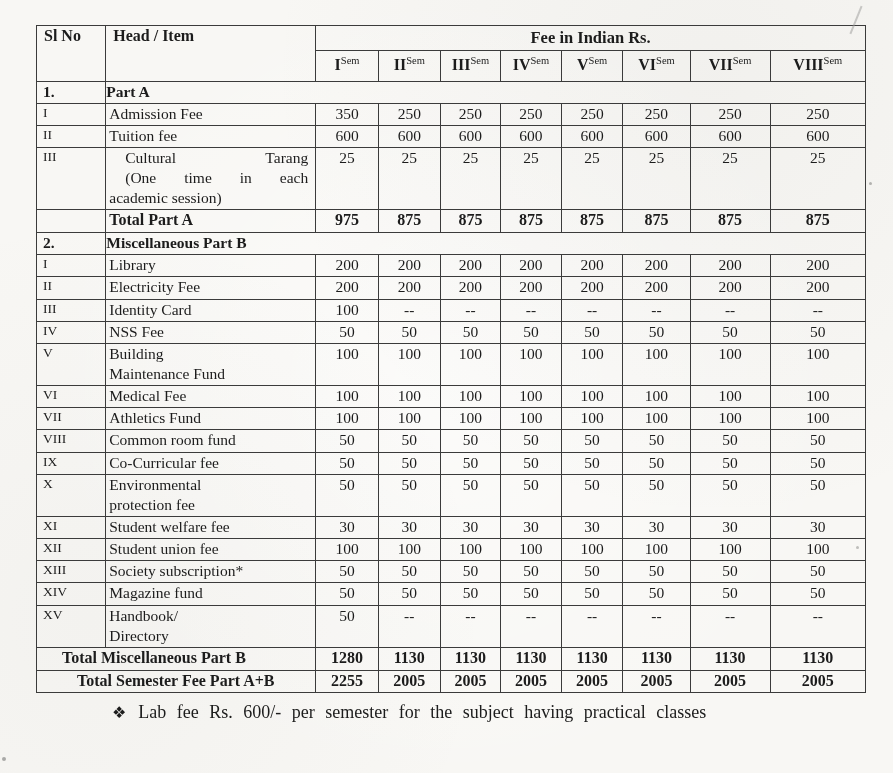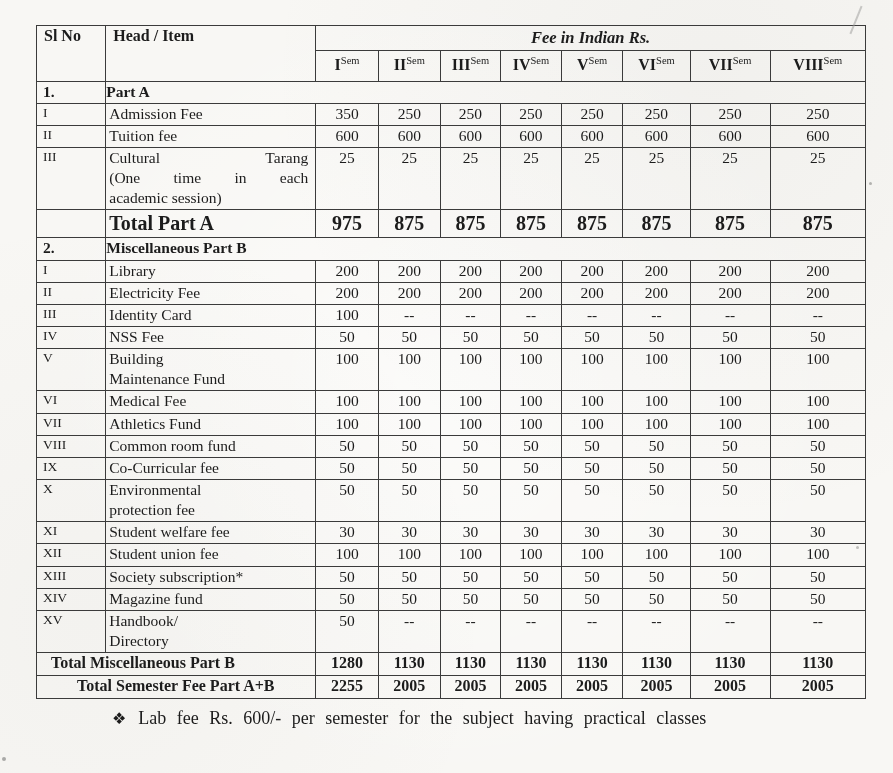--- a/index.html
+++ b/index.html
@@ -23,35 +23,35 @@
     border-collapse: collapse; table-layout: fixed;
     width: 830px; margin-top: 13px;
   }
   th, td {
     border: 1.7px solid #3b3b3b;
     padding: 0 3px 1px;
     font-size: 15.5px; line-height: 1.3;
     vertical-align: top; overflow: hidden;
   }
   thead th { font-weight: bold; text-align: left; padding-left: 7px; font-size: 16px; }
-  .th-group { text-align: center; font-size: 16.5px; padding: 1px 0 2px; font-style: italic; }
+  .th-group { text-align: center; font-size: 16.5px; padding: 1px 0 2px; }
   .th-sem { text-align: center; padding: 3px 0 4px; }
   .th-sem sup { font-size: 10.5px; font-weight: normal; }
 
   .sl-cell { font-size: 13.5px; padding-left: 6px; }
   .r-section .sl-cell { font-size: 15.5px; font-weight: bold; }
   .section-label { font-weight: bold; padding-left: 0; }
   .item-cell { padding-right: 7px; }
   .item-line { min-height: 20px; }
-  .r-justify .item-line:not(:last-child) { text-align: justify; text-align-last: justify; }
+  .r-justify .item-line:not(:last-child) { text-align: justify; text-align-last: justify; margin-left: 16px; }
   .fee-cell { text-align: center; }
 
-  .r-subtotal .item-cell, .r-subtotal .fee-cell { font-weight: bold; font-size: 20px; }
+  .r-subtotal .item-cell, .r-subtotal .fee-cell { font-weight: bold; font-size: 16px; }
   .r-grandtotal td { font-weight: bold; font-size: 16px; }
-  .total-label { padding-left: 14px; }
+  .total-label { padding-left: 25px; }
   tr.r-grandtotal:last-child .total-label { padding-left: 40px; }
 
   .footnote {
     margin-top: 9px; padding-left: 76px; width: 800px;
     font-size: 18px; word-spacing: 6px; white-space: nowrap;
   }
   .bullet { margin-right: 12px; font-size: 16px; word-spacing: 0; }
 
   .artifact { position: absolute; pointer-events: none; }
   .scratch { top: 5px; left: 855px; width: 2px; height: 30px; background: #9a9a97; opacity: 0.5; transform: rotate(22deg); }

